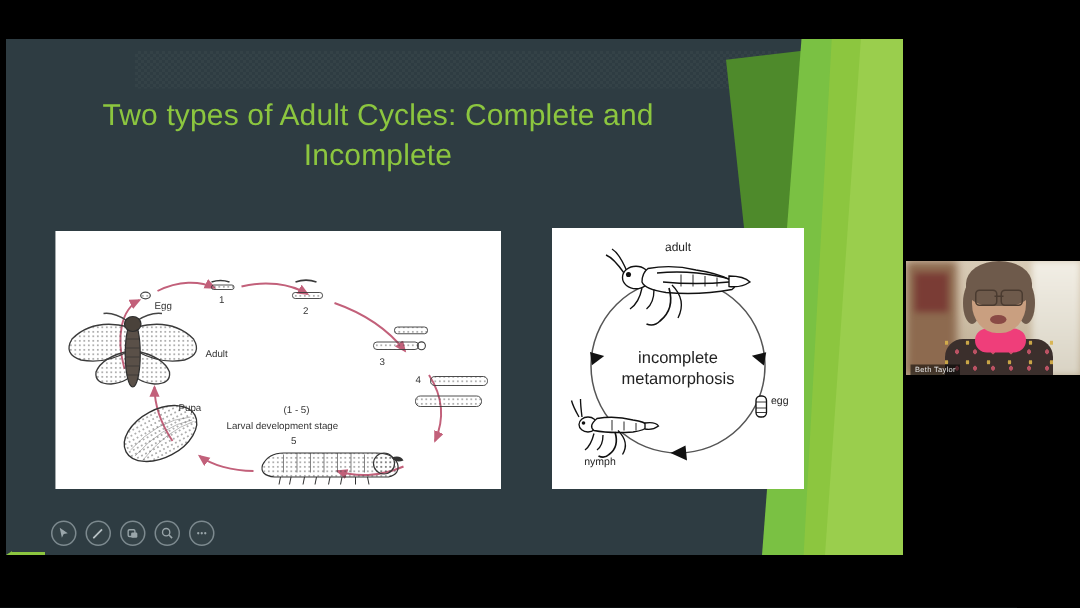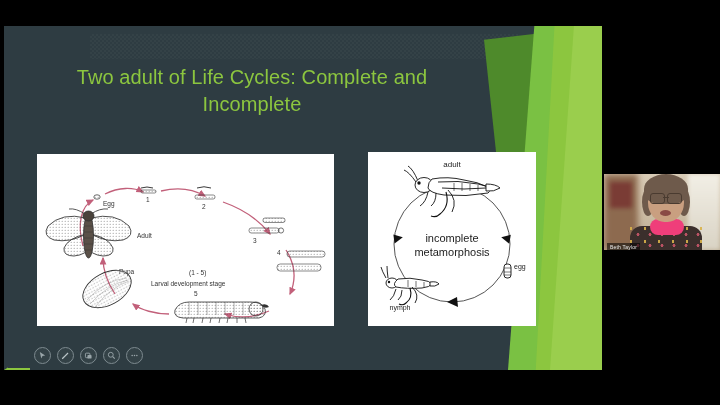--- a/index.html
+++ b/index.html
@@ -93,21 +93,21 @@
     <div class="texture-band"></div>
 
     <div class="greens">
       <div class="g1"></div>
       <div class="g2"></div>
       <div class="g3"></div>
       <div class="g4"></div>
     </div>
     <div class="gl"></div>
 
-    <div class="title">Two adult of Life Cycles: Complete and Incomplete</div>
+    <div class="title">Two types of Adult Cycles: Complete and Incomplete</div>
 
     <div class="card card-left">
       <svg viewBox="0 0 297 172" xmlns="http://www.w3.org/2000/svg">
         <defs>
           <marker id="ah" markerWidth="7" markerHeight="7" refX="5" refY="2.6" orient="auto">
             <path d="M0,0 L6,2.6 L0,5.2 Z" fill="#c2607a"></path>
           </marker>
           <pattern id="scale" width="3" height="3" patternUnits="userSpaceOnUse">
             <circle cx="1.2" cy="1.2" r=".55" fill="#4a4a4a" opacity=".65"></circle>
           </pattern>

